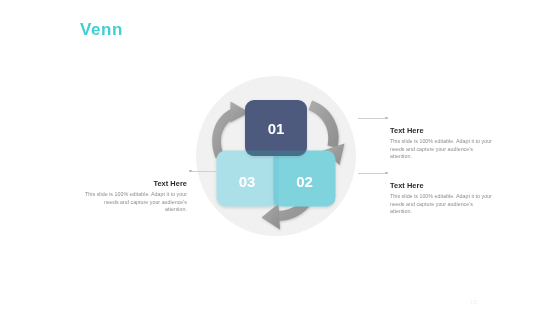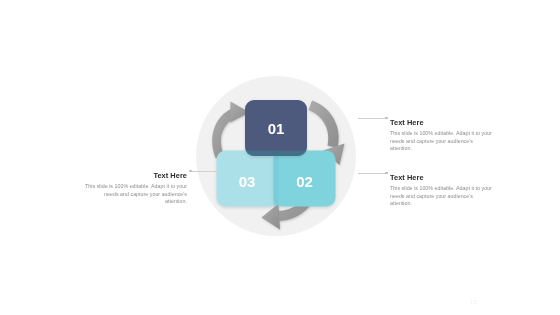--- a/index.html
+++ b/index.html
@@ -50,21 +50,21 @@
   
   .txt-block {
     position: absolute;
     width: 104px;
   }
   .txt-heading {
     font-size: 7.4px;
     font-weight: 700;
     color: #2b2b2b;
     line-height: 10px;
-    margin: 4px 0 2px 0;
+    margin: 12px 0 2px 0;
     letter-spacing: 0.05px;
   }
   .txt-body {
     font-size: 5.3px;
     font-weight: 400;
     color: #8d8d8d;
     line-height: 7.6px;
     margin: 0;
     letter-spacing: 0.02px;
   }
@@ -108,20 +108,21 @@
     font-size: 6px;
     color: #f0f0f0;
     letter-spacing: 0.4px;
   }
 </style>
 </head>
 <body>
 
 <div id="slide">
 
+  <div id="slide-title">Venn</div>
 
   <div id="diagram">
     <svg viewBox="0 0 168 168" xmlns="http://www.w3.org/2000/svg">
       <defs>
 
         <filter id="softshadow" x="-40%" y="-40%" width="180%" height="180%">
           <feDropShadow dx="0" dy="1.2" stdDeviation="1.4" flood-color="#7a8290" flood-opacity="0.30"></feDropShadow>
         </filter>
         <filter id="arrowshadow" x="-40%" y="-40%" width="180%" height="180%">
           <feDropShadow dx="0.6" dy="1" stdDeviation="0.9" flood-color="#6f6f6f" flood-opacity="0.35"></feDropShadow>

